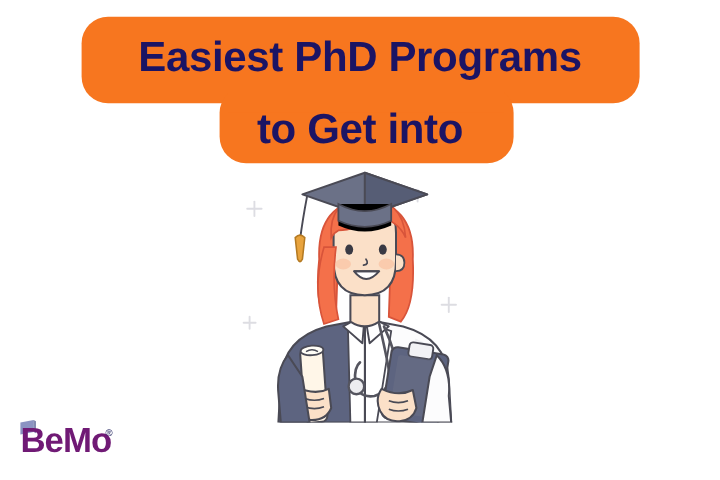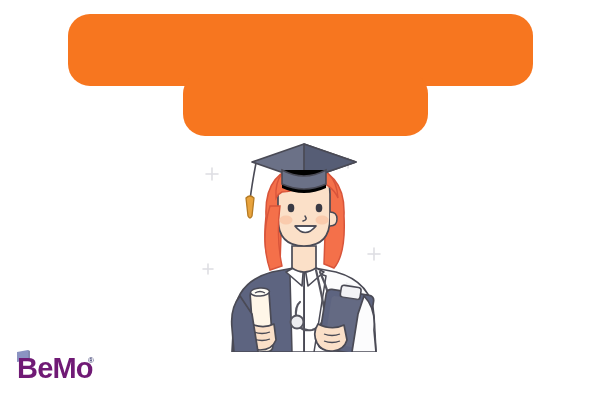--- a/index.html
+++ b/index.html
@@ -109,20 +109,22 @@
 </style>
 </head>
 <body style="background: rgb(255, 255, 255);">
 
 <div id="canvas">
 
   <div class="banner" id="banner-top" style="background: rgb(247, 118, 31);"></div>
   <div class="banner" id="banner-bottom" style="background: rgb(247, 118, 31);"></div>
   <div id="banner-merge" style="background: rgb(247, 118, 31);"></div>
 
+  <div class="title-line" id="title-line-1" style="color: rgb(27, 20, 100);">Easiest PhD Programs</div>
+  <div class="title-line" id="title-line-2" style="color: rgb(27, 20, 100);">to Get into</div>
 
   <div id="illustration">
     <svg viewBox="0 0 216 216" xmlns="http://www.w3.org/2000/svg">
       <defs>
         <clipPath id="bodyclip">
           <path d="M34 216 L34 176 Q34 148 62 139 L92 128 L124 128 L154 139 Q182 148 182 176 L182 216 Z"></path>
         </clipPath>
       </defs>
 
       <g stroke="#D8D8DE" stroke-width="1.6" stroke-linecap="round" fill="none" opacity="0.85">

